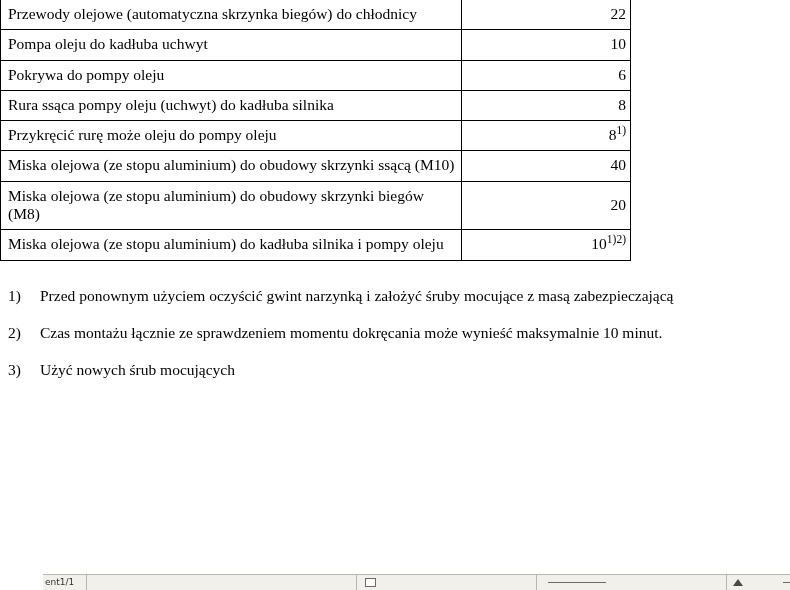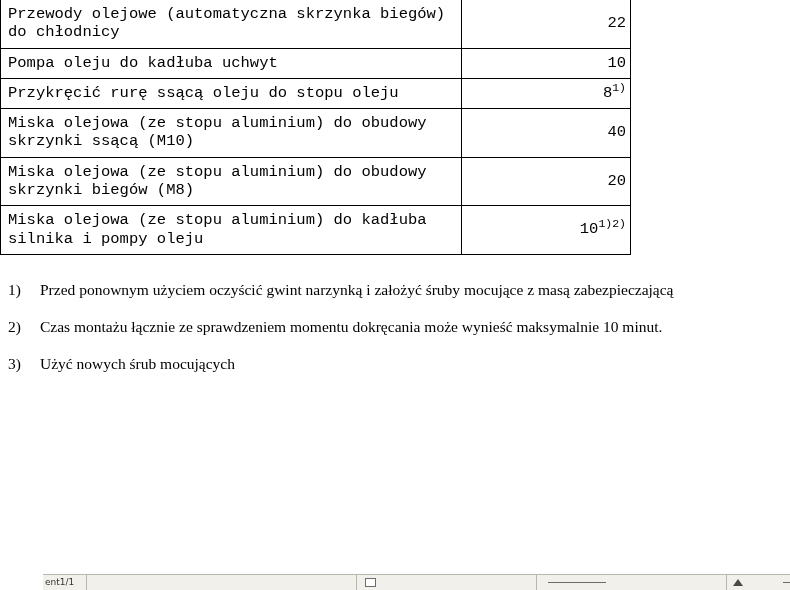--- a/index.html
+++ b/index.html
@@ -20,21 +20,20 @@
     position: relative;
     width: 790px;
     height: 590px;
   }
 
   table.torque-table {
     border-collapse: collapse;
     margin: 0;
     table-layout: fixed;
     width: 610px;
-    font-family: Liberation Mono, monospace;
   }
 
   table.torque-table td {
     border: 1px solid #000000;
     vertical-align: middle;
     font-size: 15.5px;
     line-height: 1.18;
   }
 
   td.desc {
@@ -173,21 +172,29 @@
     <tbody>
       <tr>
         <td class="desc">Przewody olejowe (automatyczna skrzynka biegów) do chłodnicy</td>
         <td class="val"><span>22</span><sup class="note"></sup></td>
       </tr>
       <tr>
         <td class="desc">Pompa oleju do kadłuba uchwyt</td>
         <td class="val"><span>10</span><sup class="note"></sup></td>
       </tr>
       <tr>
-        <td class="desc">Przykręcić rurę ssącą oleju do stopu oleju</td>
+        <td class="desc">Pokrywa do pompy oleju</td>
+        <td class="val"><span>6</span><sup class="note"></sup></td>
+      </tr>
+      <tr>
+        <td class="desc">Rura ssąca pompy oleju (uchwyt) do kadłuba silnika</td>
+        <td class="val"><span>8</span><sup class="note"></sup></td>
+      </tr>
+      <tr>
+        <td class="desc">Przykręcić rurę może oleju do pompy oleju</td>
         <td class="val"><span>8</span><sup class="note">1)</sup></td>
       </tr>
       <tr>
         <td class="desc">Miska olejowa (ze stopu aluminium) do obudowy skrzynki ssącą (M10)</td>
         <td class="val"><span>40</span><sup class="note"></sup></td>
       </tr>
       <tr>
         <td class="desc">Miska olejowa (ze stopu aluminium) do obudowy skrzynki biegów (M8)</td>
         <td class="val"><span>20</span><sup class="note"></sup></td>
       </tr>

